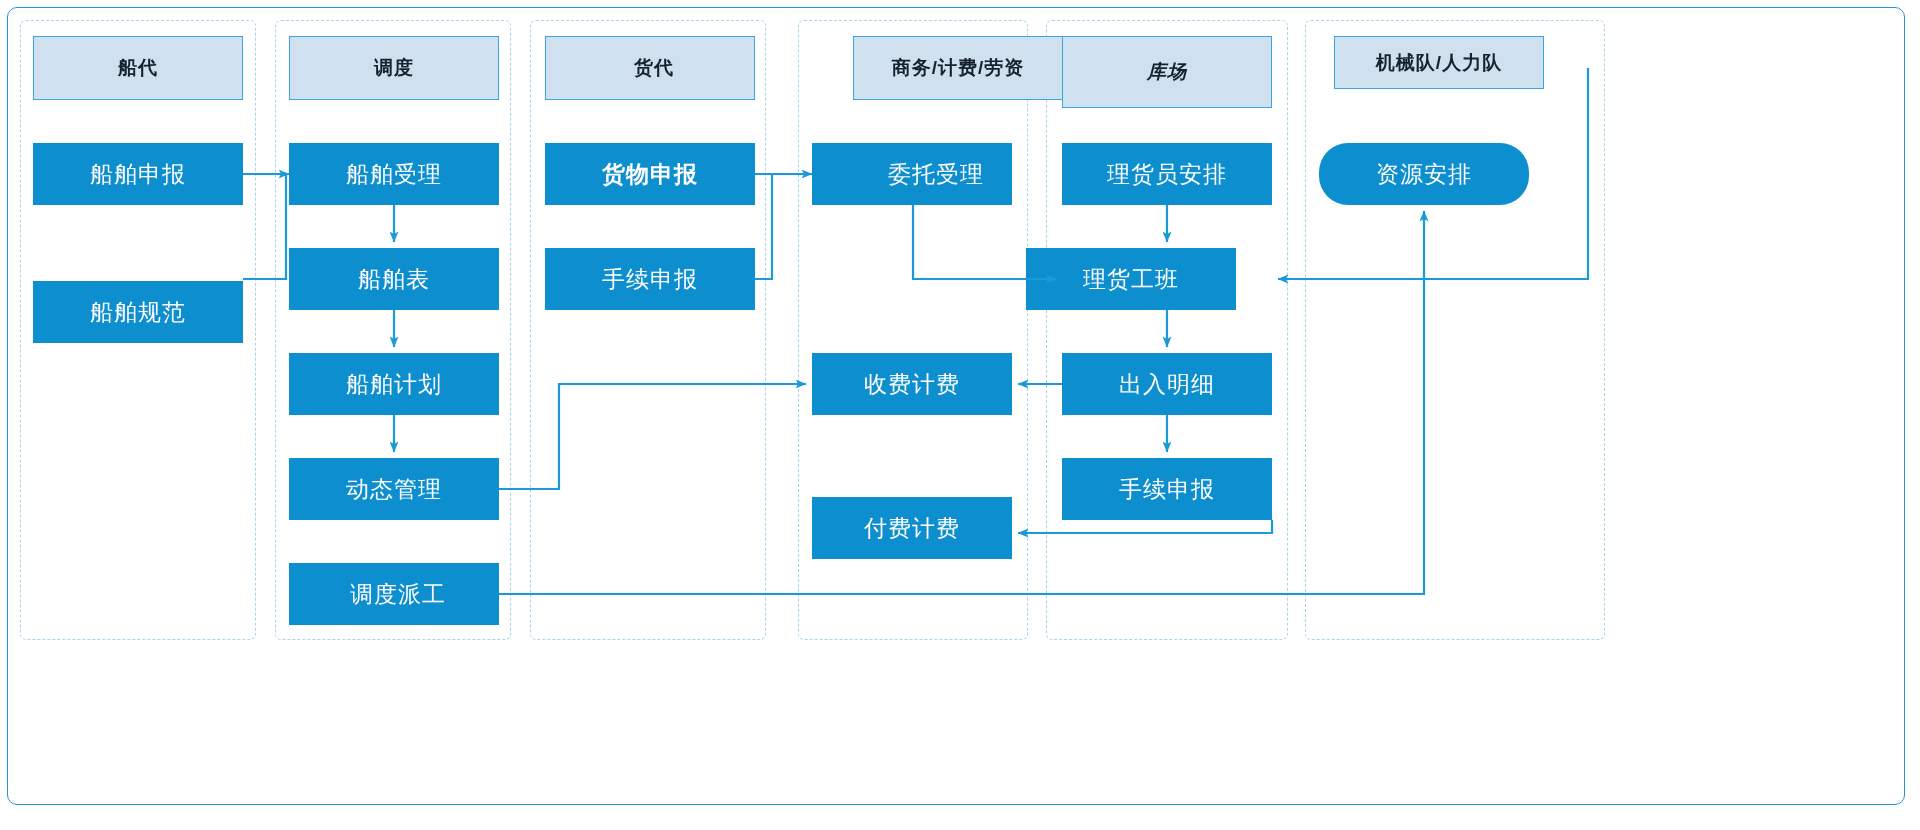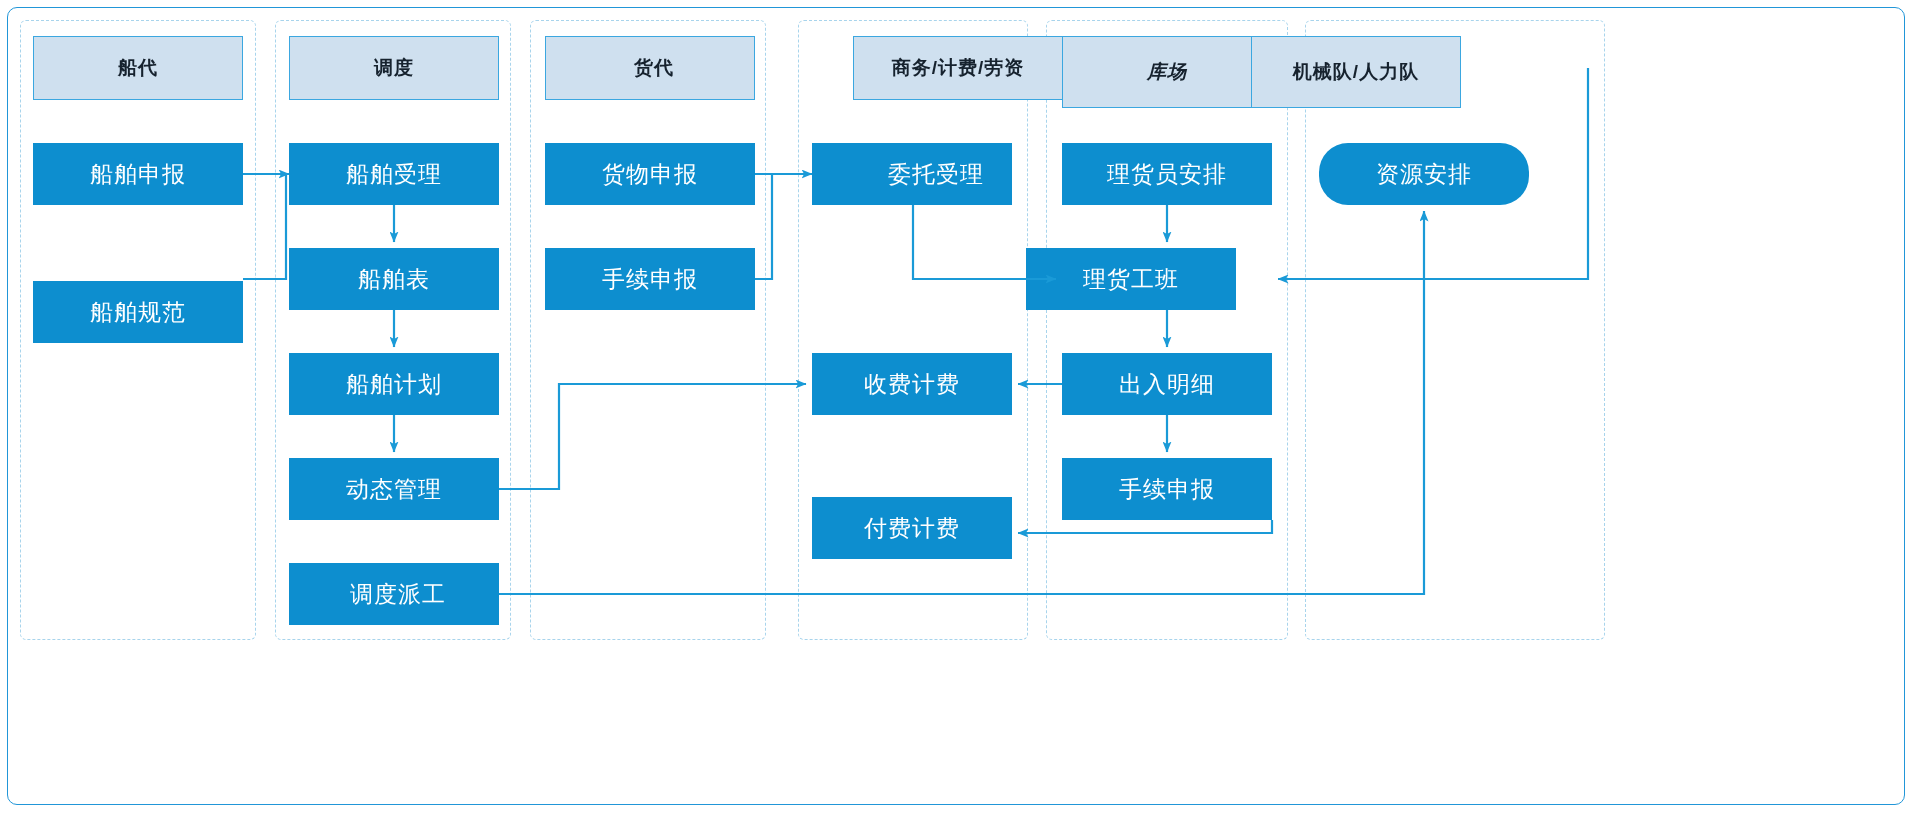--- a/index.html
+++ b/index.html
@@ -85,32 +85,32 @@
   <div class="lane" style="left:530px;top:20px;width:236px;height:620px;"></div>
   <div class="lane" style="left:798px;top:20px;width:230px;height:620px;"></div>
   <div class="lane" style="left:1046px;top:20px;width:242px;height:620px;"></div>
   <div class="lane" style="left:1305px;top:20px;width:300px;height:620px;"></div>
 
   <div class="lane-header" style="left:33px;top:36px;width:210px;height:64px;">船代</div>
   <div class="lane-header" style="left:289px;top:36px;width:210px;height:64px;">调度</div>
   <div class="lane-header" style="left:545px;top:36px;width:210px;height:64px;padding-left:8px;">货代</div>
   <div class="lane-header" style="left:808px;top:36px;width:210px;height:64px;margin-left:45px;">商务/计费/劳资</div>
   <div class="lane-header" style="left:1062px;top:36px;width:210px;height:72px;font-style:italic;">库场</div>
-  <div class="lane-header" style="left:1251px;top:36px;width:210px;height:72px;">机械队/人力队</div>
+  <div class="lane-header" style="left:1334px;top:36px;width:210px;height:53px;">机械队/人力队</div>
 
   <div class="node" style="left:33px;top:143px;width:210px;height:62px;">船舶申报</div>
   <div class="node" style="left:33px;top:248px;width:210px;height:62px;margin-top:33px;">船舶规范</div>
 
   <div class="node" style="left:289px;top:143px;width:210px;height:62px;">船舶受理</div>
   <div class="node" style="left:289px;top:248px;width:210px;height:62px;">船舶表</div>
   <div class="node" style="left:289px;top:353px;width:210px;height:62px;">船舶计划</div>
   <div class="node" style="left:289px;top:458px;width:210px;height:62px;">动态管理</div>
   <div class="node" style="left:289px;top:563px;width:210px;height:62px;padding-left:8px;">调度派工</div>
 
-  <div class="node" style="left:545px;top:143px;width:210px;height:62px;">货物申报</div>
+  <div class="node" style="left:545px;top:143px;width:210px;height:62px;font-weight:bold;">货物申报</div>
   <div class="node" style="left:545px;top:248px;width:210px;height:62px;">手续申报</div>
 
   <div class="node" style="left:812px;top:143px;width:200px;height:62px;padding-left:48px;">委托受理</div>
   <div class="node" style="left:812px;top:353px;width:200px;height:62px;">收费计费</div>
   <div class="node" style="left:812px;top:497px;width:200px;height:62px;">付费计费</div>
 
   <div class="node" style="left:1062px;top:143px;width:210px;height:62px;">理货员安排</div>
   <div class="node" style="left:1026px;top:248px;width:210px;height:62px;">理货工班</div>
   <div class="node" style="left:1062px;top:353px;width:210px;height:62px;">出入明细</div>
   <div class="node" style="left:1062px;top:458px;width:210px;height:62px;">手续申报</div>

